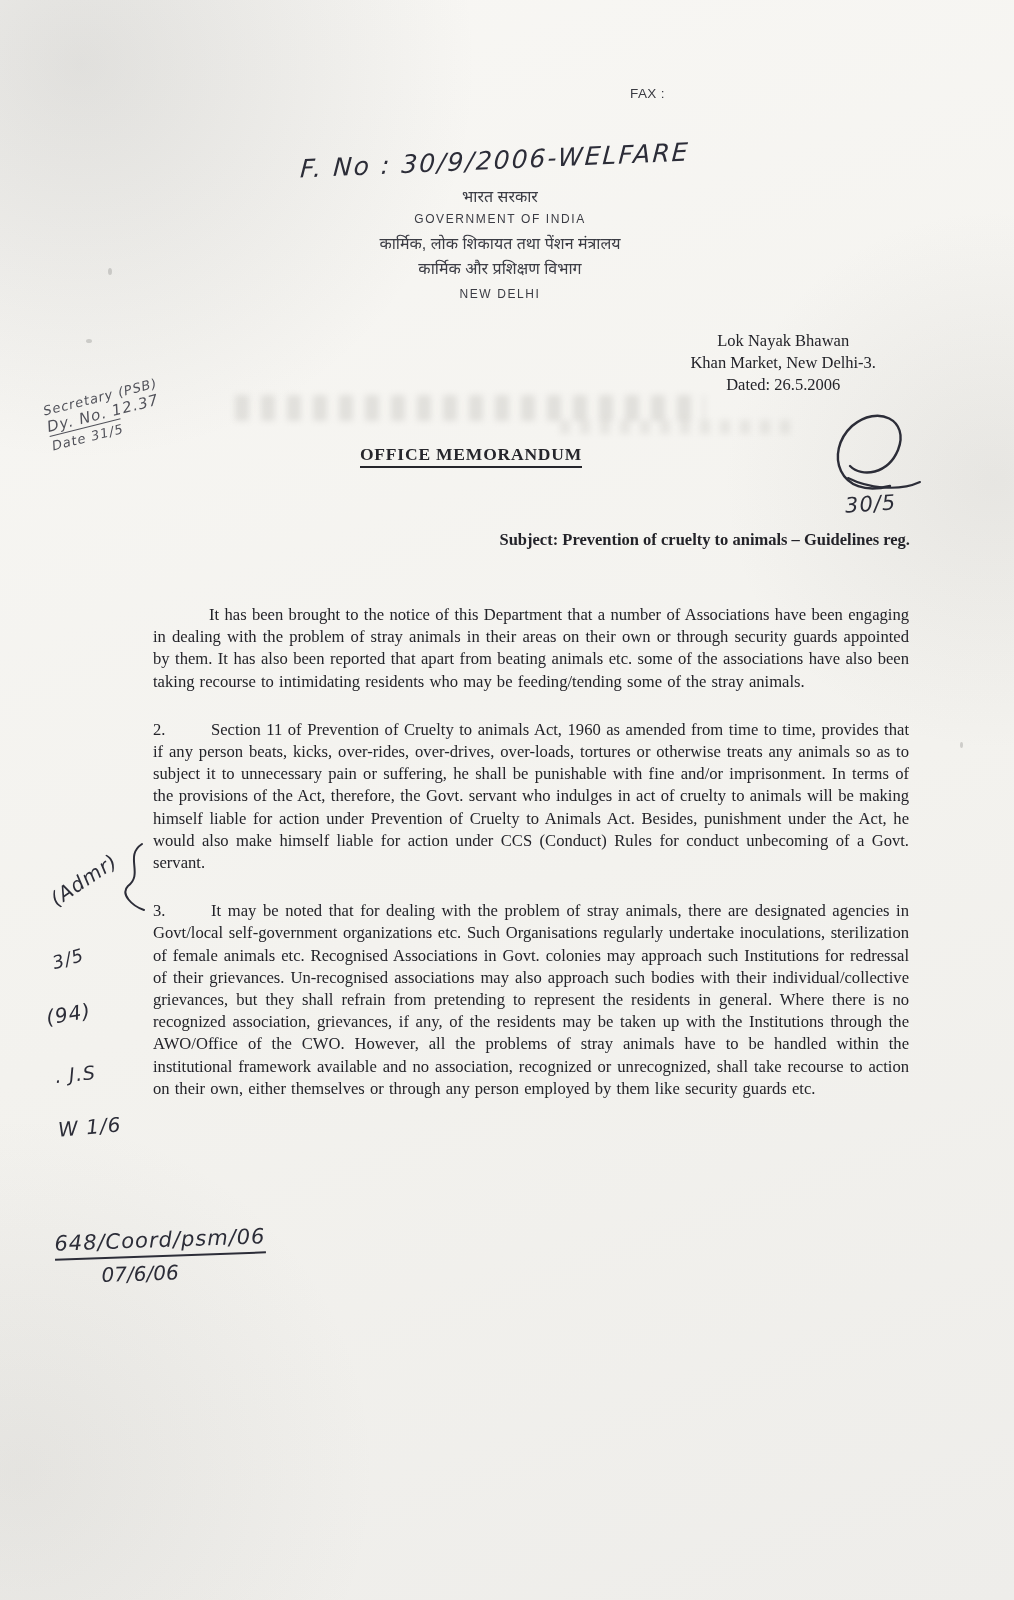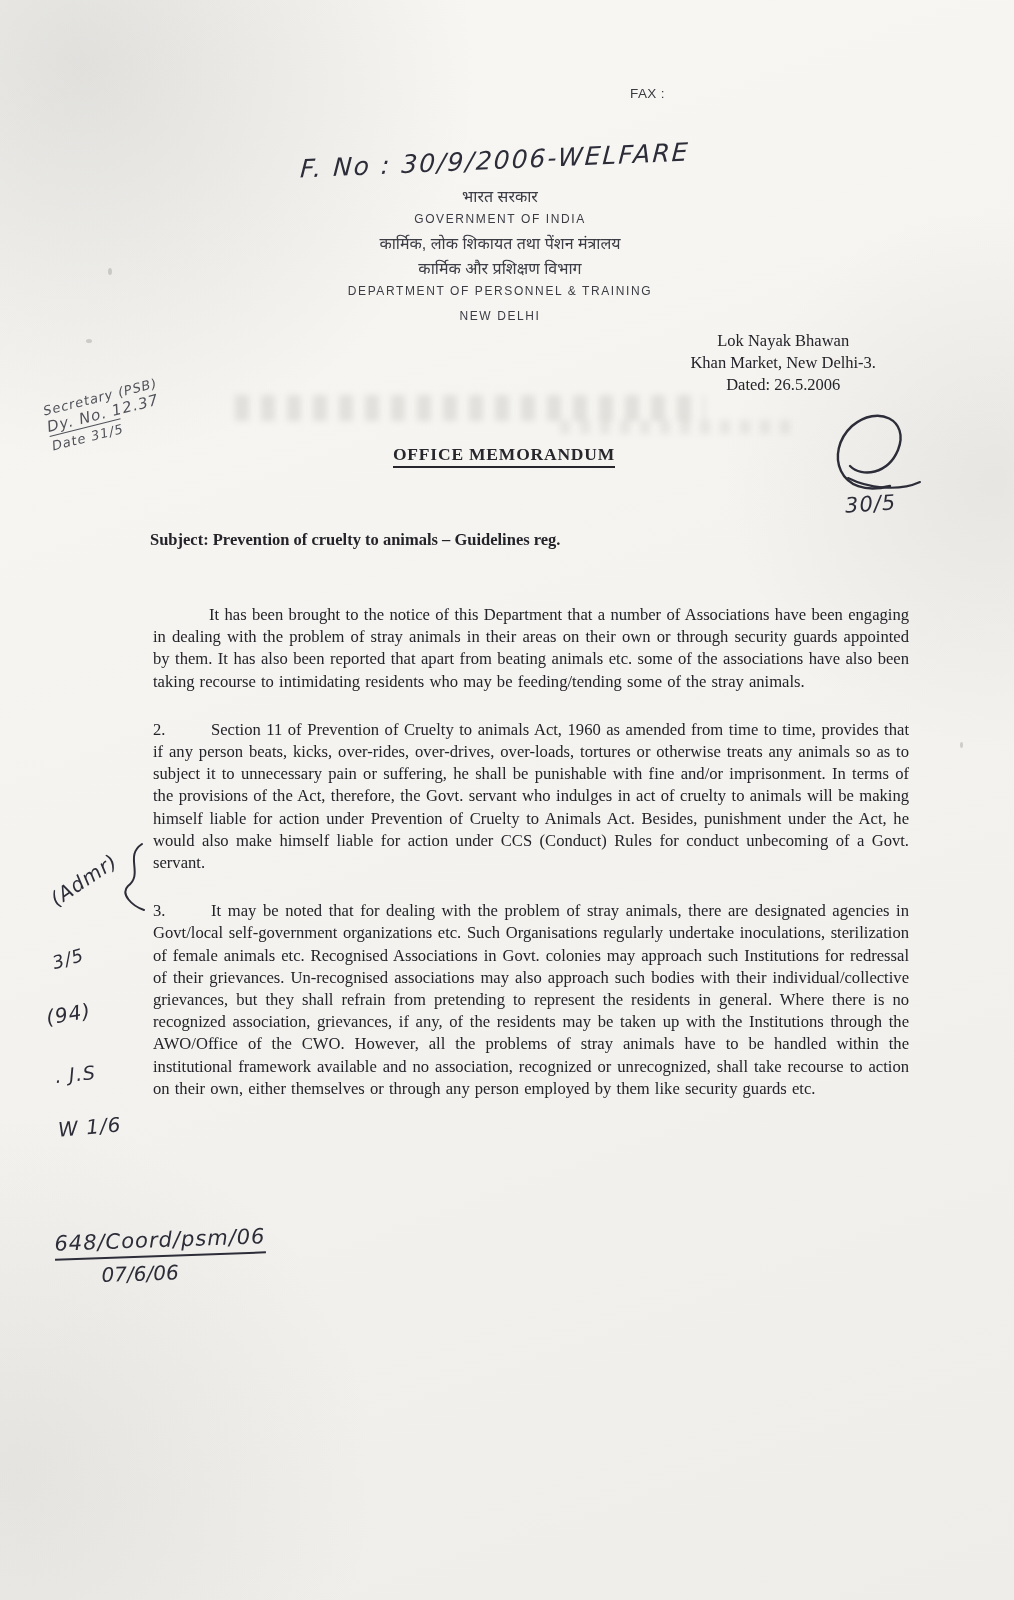--- a/index.html
+++ b/index.html
@@ -50,31 +50,31 @@
 
   
   .smudge{position:absolute;left:235px;top:395px;width:470px;height:26px;opacity:.22;
           background:repeating-linear-gradient(90deg,#9a9892 0 14px,rgba(0,0,0,0) 14px 26px);
           filter:blur(3px);}
   .smudge2{position:absolute;left:560px;top:420px;width:230px;height:14px;opacity:.16;
           background:repeating-linear-gradient(90deg,#9a9892 0 10px,rgba(0,0,0,0) 10px 20px);
           filter:blur(3px);}
 
   
-  .title-row{position:absolute;left:0;top:444px;width:942px;text-align:center;margin-left:33px;}
+  .title-row{position:absolute;left:0;top:444px;width:942px;text-align:center;}
   .title-row span{font-weight:bold;font-size:17.5px;letter-spacing:.8px;
                   border-bottom:2.5px solid #26262c;padding-bottom:2px;}
 
   
   .sig{position:absolute;left:818px;top:408px;}
   .sig-date{position:absolute;left:845px;top:492px;font-size:21px;letter-spacing:1px;
             transform:rotate(-4deg);}
 
   
-  .subject{position:absolute;left:150px;top:530px;width:760px;text-align:left;
+  .subject{position:absolute;left:150px;top:530px;width:760px;text-align:right;
            font-weight:bold;font-size:16.5px;color:#232329;}
 
   
   .bodytxt{position:absolute;left:153px;top:604px;width:756px;
            font-size:16.6px;line-height:22.2px;text-align:justify;color:#232329;
            word-spacing:1px;}
   .bodytxt p{margin:0 0 26px 0;}
   .p-first{text-indent:56px;}
   .pnum{display:inline-block;width:58px;}
 
@@ -104,21 +104,20 @@
 
   <div class="hand fileno">F. No : 30/9/2006-WELFARE</div>
 
   <div class="letterhead">
     <div class="lh-hi">भारत सरकार</div>
     <div class="lh-en">GOVERNMENT OF INDIA</div>
     <div class="lh-gap"></div>
     <div class="lh-hi">कार्मिक, लोक शिकायत तथा पेंशन मंत्रालय</div>
     <div class="lh-gap"></div>
     <div class="lh-hi">कार्मिक और प्रशिक्षण विभाग</div>
-    <div class="lh-en">DEPARTMENT OF PERSONNEL &amp; TRAINING</div>
     <div class="lh-gap"></div>
     <div class="lh-en">NEW DELHI</div>
   </div>
 
   <div class="addr">
     <div>Lok Nayak Bhawan</div>
     <div>Khan Market, New Delhi-3.</div>
     <div>Dated: 26.5.2006</div>
   </div>
 

